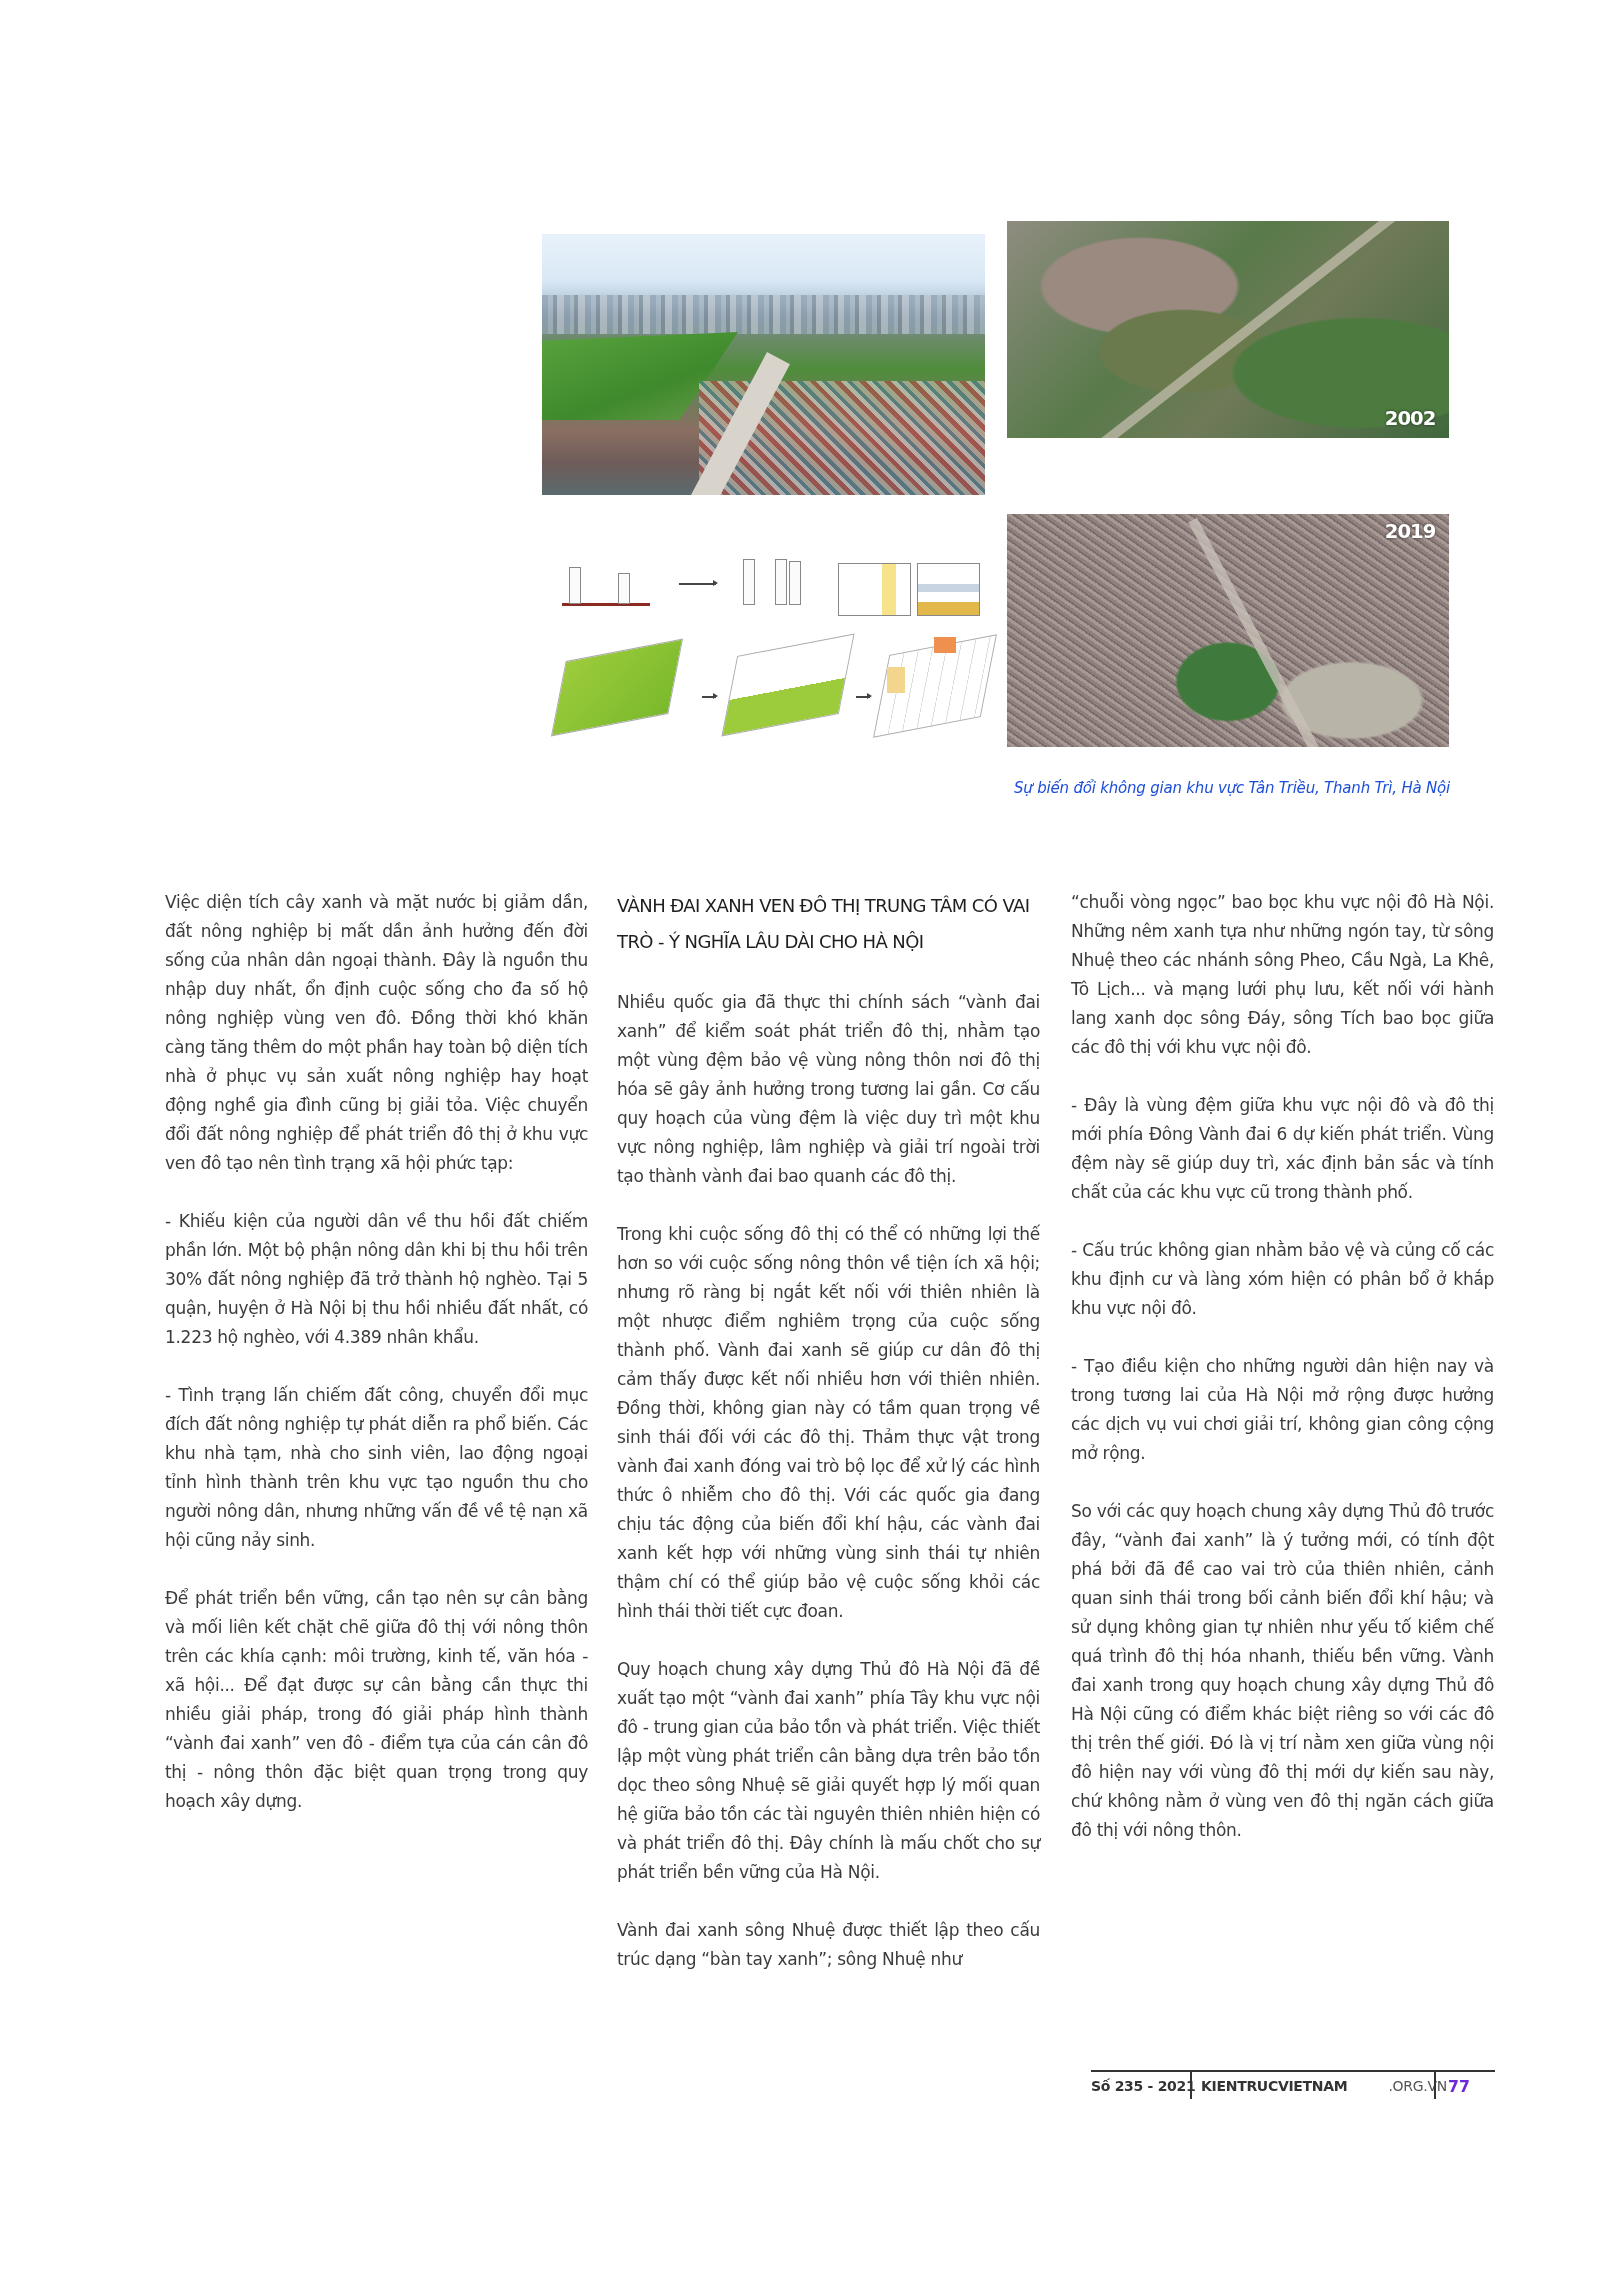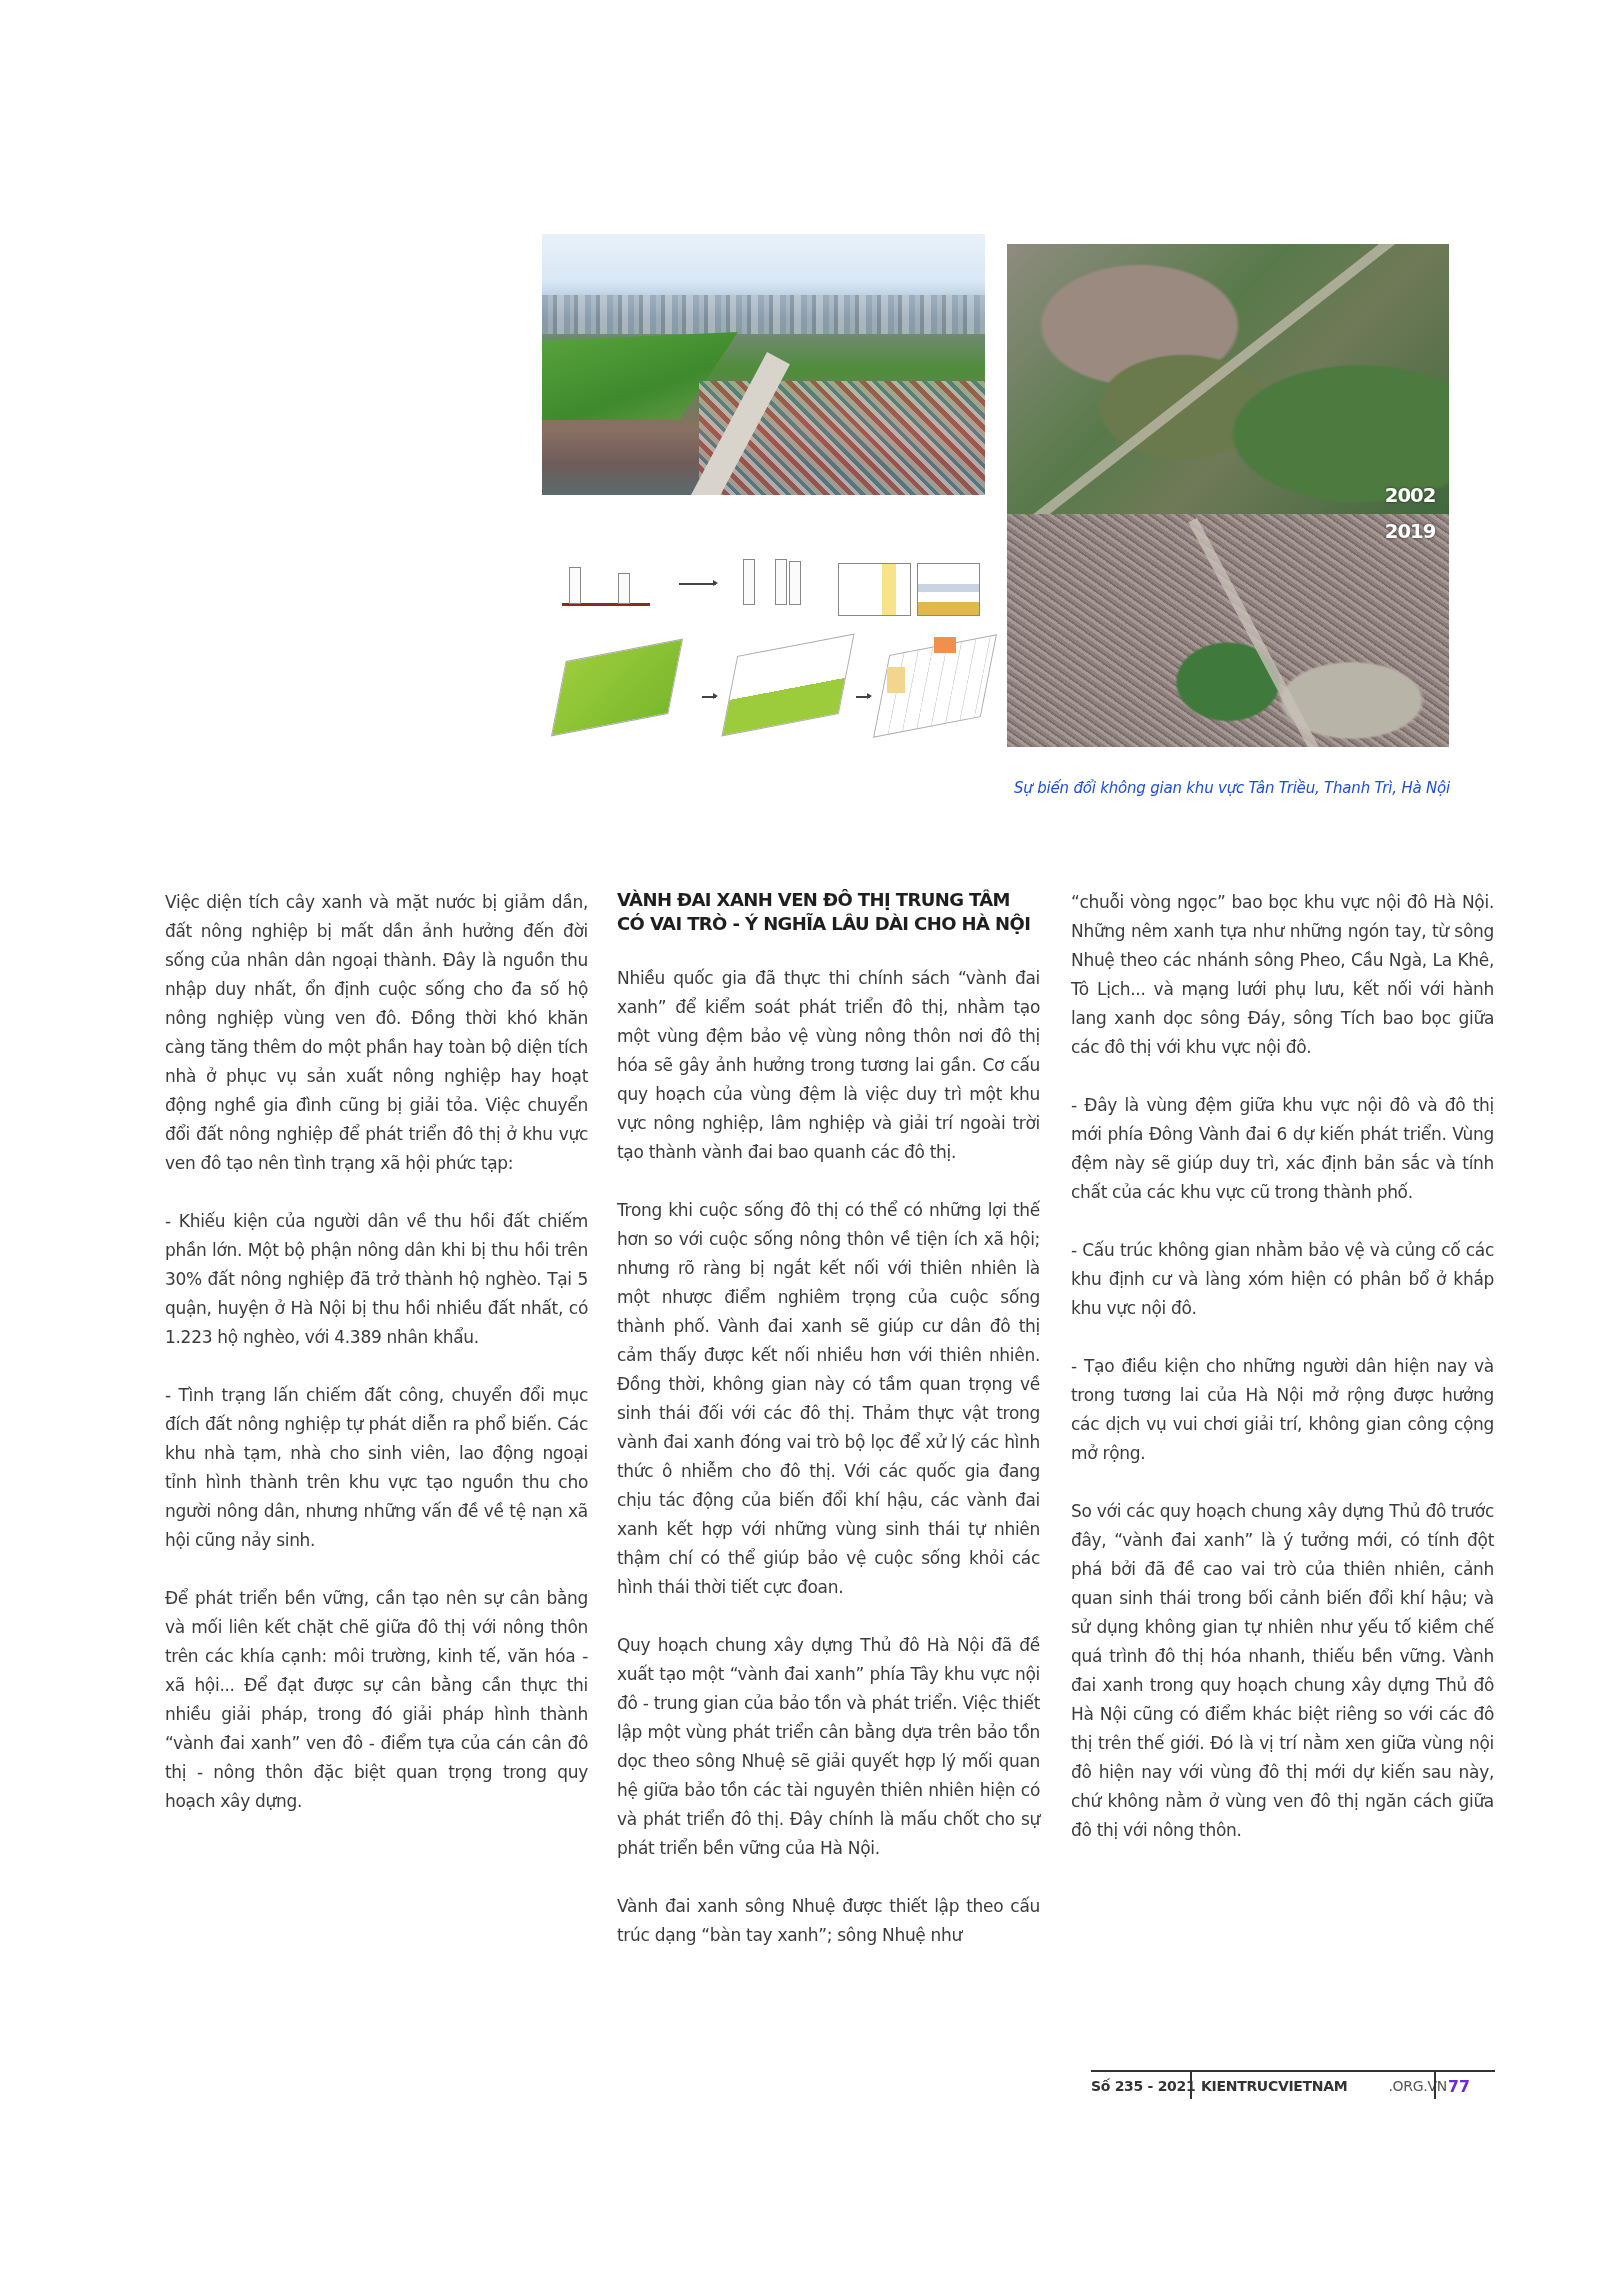--- a/index.html
+++ b/index.html
@@ -12,21 +12,21 @@
   #photo-city { left: 542px; top: 234px; width: 443px; height: 261px;
     background: linear-gradient(180deg, #e8f1fa 0%, #d9e8f5 18%, #b5c8d8 26%, #7f8f9d 32%, #6c8a6a 40%, #4f8d3a 52%, #6d7d5a 64%, #8a6f62 75%, #6e5c5a 88%, #5b6a6e 100%); }
   #photo-city .skyline { position:absolute; left:0; right:0; top:61px; height:39px;
     background: repeating-linear-gradient(90deg, #8fa1b0 0 5.9px, #a7b6c2 5.9px 10.8px, #7d8d9b 10.8px 14.7px, #b9c4cd 14.7px 21.6px); opacity:.75; }
   #photo-city .field { position:absolute; left:0; top:98px; width:196px; height:88px;
     background: linear-gradient(160deg, #5aa33f, #3e8a2c 60%, #6a9a4a); clip-path: polygon(0 10%, 100% 0, 70% 100%, 0 100%); }
   #photo-city .road { position:absolute; left:225px; top:118px; width:25.5px; height:167px; background:#d8d4cc; transform: rotate(28deg); transform-origin: top left; }
   #photo-city .houses { position:absolute; left:157px; top:147px; right:0; bottom:0;
     background: repeating-linear-gradient(45deg, #b24c45 0 4.9px, #d9d3cf 4.9px 8.8px, #4f7f8f 8.8px 12.7px, #c2b7a6 12.7px 17.6px); opacity:.65; }
 
-  #sat-2002 { left: 1007px; top: 244px; width: 442px; height: 271px;
+  #sat-2002 { left: 1007px; top: 221px; width: 442px; height: 217px;
     background:
       radial-gradient(ellipse at 80% 70%, #4c7a3f 0 25%, transparent 26%),
       radial-gradient(ellipse at 40% 60%, #6a7a4c 0 22%, transparent 23%),
       radial-gradient(ellipse at 30% 30%, #9a8a80 0 22%, transparent 23%),
       linear-gradient(135deg, #8f8c80, #587a4a 40%, #6f7a58 60%, #40683c 100%); text-align: right; }
   #sat-2002 .strip { position:absolute; left:-39px; top:108px; width:549px; height:9.8px; background:#c9c2b4; transform: rotate(-38deg); opacity:.7; }
   #sat-2017 { left: 1007px; top: 514px; width: 442px; height: 233px;
     background:
       radial-gradient(ellipse at 50% 72%, #3f7a3c 0 16%, transparent 17%),
       radial-gradient(ellipse at 78% 80%, #b8b4a8 0 14%, transparent 15%),
@@ -53,21 +53,21 @@
   #caption { left: 980px; top: 779px; width: 470px; text-align:right;
     font-style: italic; font-size: 15px; color:#1d4ed8; letter-spacing:-0.2px; }
 
   
   .col { position:absolute; width: 423px; font-size: 17px; line-height: 29px; color:#3b3b3b;
          text-align: justify; letter-spacing: -0.3px; }
   .col p { margin: 0 0 29px 0; }
   #col-left { left: 165px; top: 888px; }
   #col-mid { left: 617px; top: 888px; }
   #col-right { left: 1071px; top: 888px; }
-  .heading { font-weight: bold; font-size: 18px; line-height: 24px; color:#1e1e1e; text-align:left;
+  .heading { font-weight: normal; font-size: 18px; line-height: 36px; color:#1e1e1e; text-align:left;
              letter-spacing: -0.6px; margin: 0 0 28px 0; }
 
   
   #footer { left: 1091px; top: 2070px; width: 404px; height: 33px; border-top: 2px solid #333; }
   #footer .f-issue { position:absolute; left:0; top:5.9px; font-weight:bold; font-size:14px; color:#333; letter-spacing:-0.3px; }
   #footer .sep { position:absolute; top:0; width:2px; height:27.4px; background:#333; }
   #footer .f-site { position:absolute; left:110px; top:5.9px; font-size:14px; color:#333; letter-spacing:-0.3px; }
   #footer .f-site b { font-weight:bold;margin-top:44px; }
   #footer .f-site .light { font-weight:normal; color:#555;padding-left:41px; }
   #footer .f-page { position:absolute; left:357px; top:4.9px; font-weight:bold; font-size:15.7px; color:#6d28d9; }

